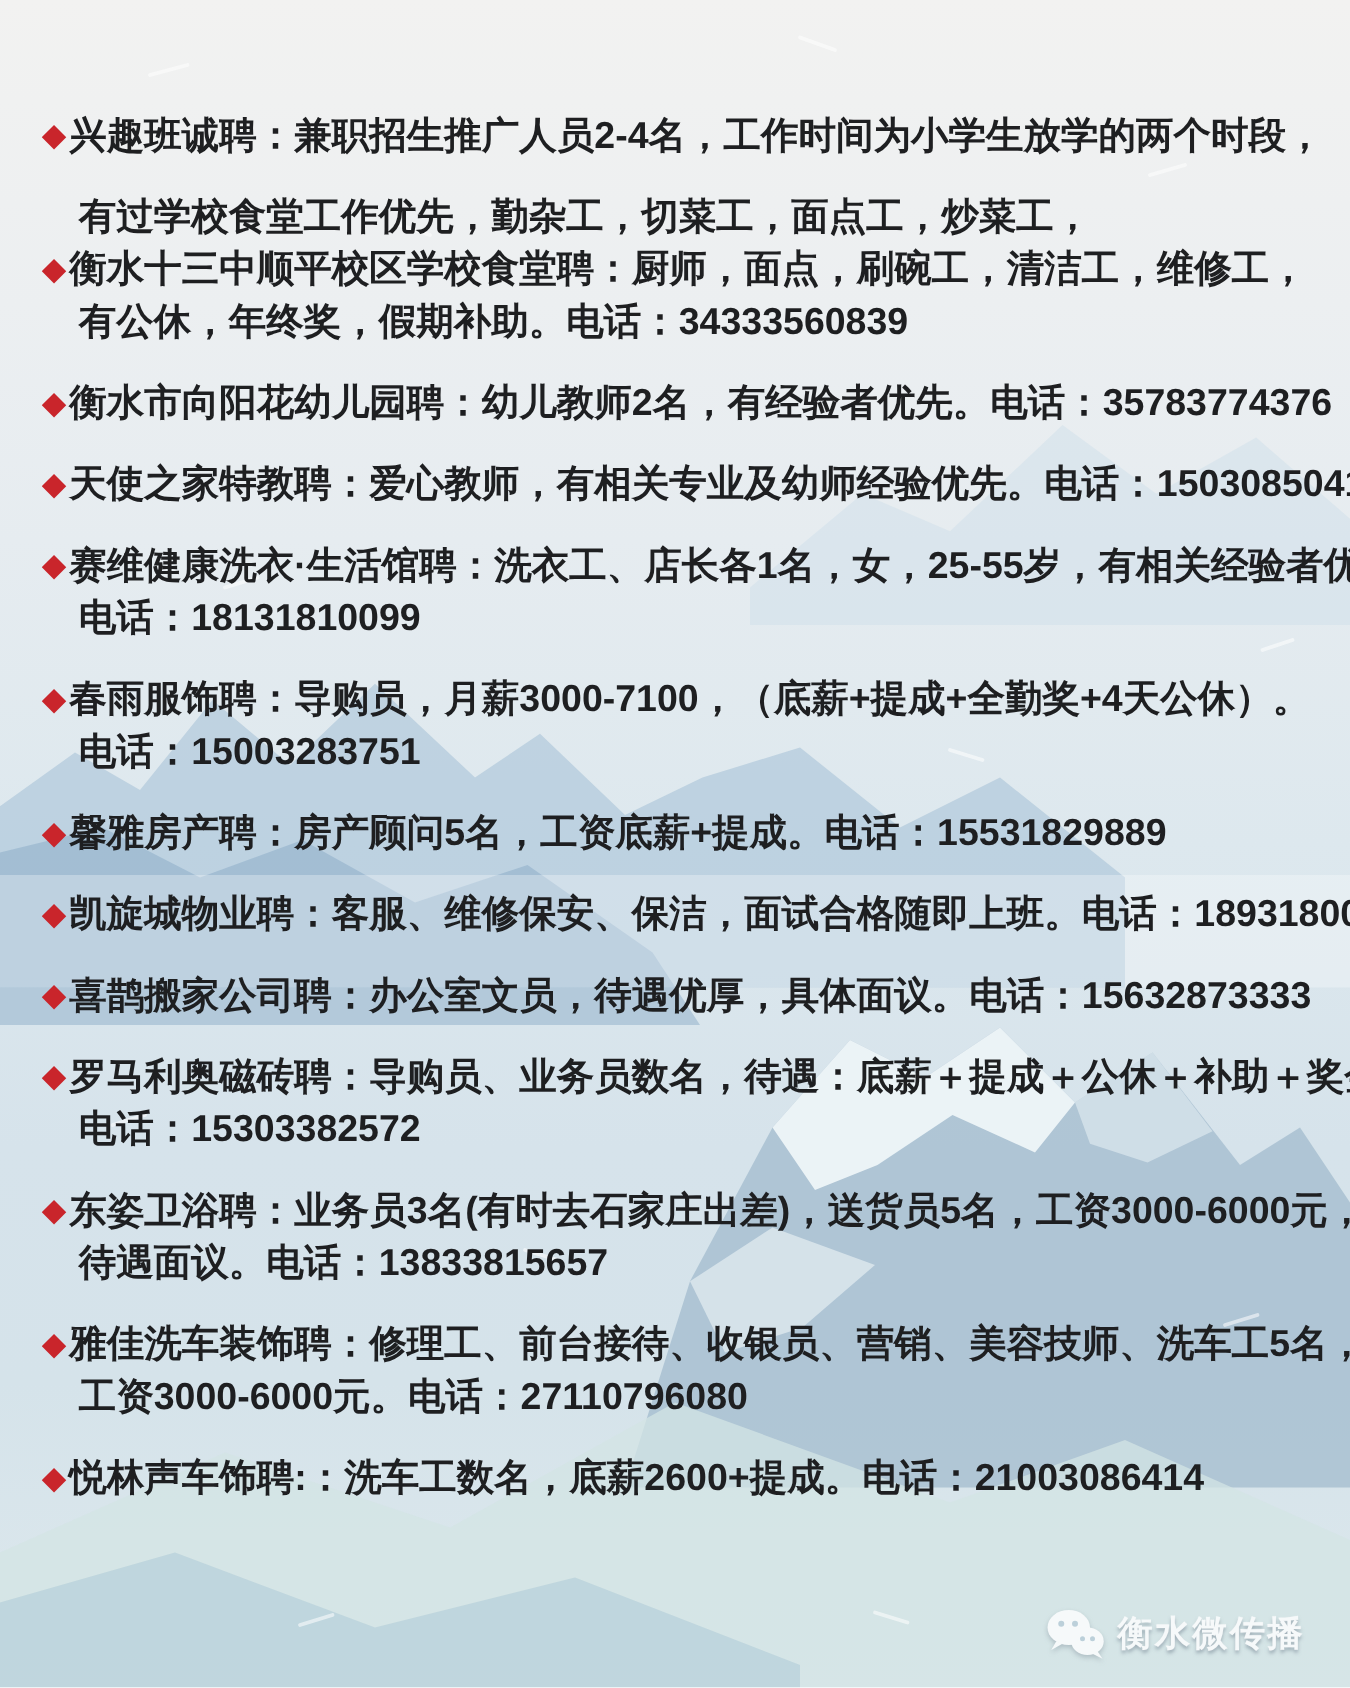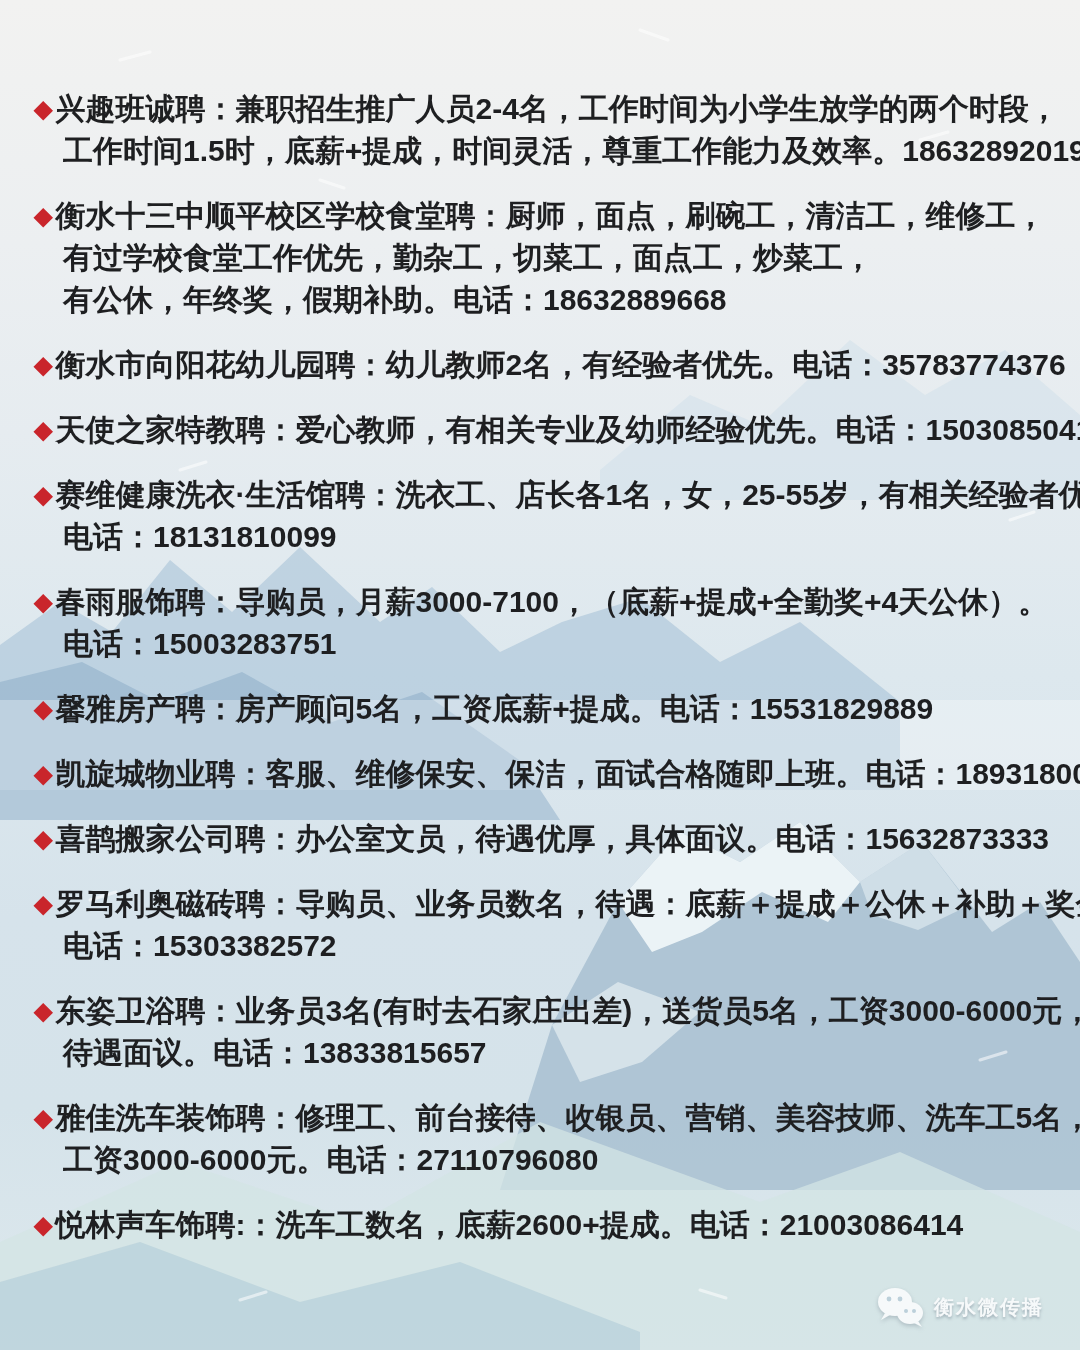--- a/index.html
+++ b/index.html
@@ -20,21 +20,21 @@
   .line.cont{padding-left:29px;}
   .bullet{
     color:#c9252b;font-size:24px;margin-right:3px;vertical-align:2px;
   }
   .watermark{
     position:absolute;right:36px;bottom:22px;z-index:3;
     display:flex;align-items:center;gap:10px;
   }
   .wm-icon{width:48px;height:42px;filter:drop-shadow(0 2px 2px rgba(100,115,130,0.35));}
   .wm-label{
-    font-size:20px;font-weight:700;color:#f6f9fa;
+    font-size:28px;font-weight:700;color:#f6f9fa;
     text-shadow:0 2px 3px rgba(110,125,140,0.55), 0 0 1px rgba(255,255,255,0.8);
     letter-spacing:2px;
   }
 </style>
 </head>
 <body>
 
 <div class="page">
 
   <svg class="bg" viewBox="0 0 1080 1350" xmlns="http://www.w3.org/2000/svg" aria-hidden="true">
@@ -70,27 +70,26 @@
       <line x1="420" y1="1000" x2="446" y2="1008"></line>
       <line x1="240" y1="1300" x2="266" y2="1292"></line>
       <line x1="700" y1="1290" x2="726" y2="1298"></line>
     </g>
   </svg>
 
   <div class="content">
 
     <div class="listing">
       <div class="line"><span class="bullet">◆</span><span>兴趣班诚聘：兼职招生推广人员2-4名，工作时间为小学生放学的两个时段，</span></div>
-      <div class="line cont"><span>工作时间1.5时，底薪+提成，时间灵活，尊重工作能力及效率。18632892019</span></div>
     </div>
 
     <div class="listing">
+      <div class="line cont"><span>有过学校食堂工作优先，勤杂工，切菜工，面点工，炒菜工，</span></div>
       <div class="line"><span class="bullet">◆</span><span>衡水十三中顺平校区学校食堂聘：厨师，面点，刷碗工，清洁工，维修工，</span></div>
-      <div class="line cont"><span>有过学校食堂工作优先，勤杂工，切菜工，面点工，炒菜工，</span></div>
-      <div class="line cont"><span>有公休，年终奖，假期补助。电话：18632889668</span></div>
+      <div class="line cont"><span>有公休，年终奖，假期补助。电话：34333560839</span></div>
     </div>
 
     <div class="listing">
       <div class="line"><span class="bullet">◆</span><span>衡水市向阳花幼儿园聘：幼儿教师2名，有经验者优先。电话：35783774376</span></div>
     </div>
 
     <div class="listing">
       <div class="line"><span class="bullet">◆</span><span>天使之家特教聘：爱心教师，有相关专业及幼师经验优先。电话：15030850415</span></div>
     </div>
 

